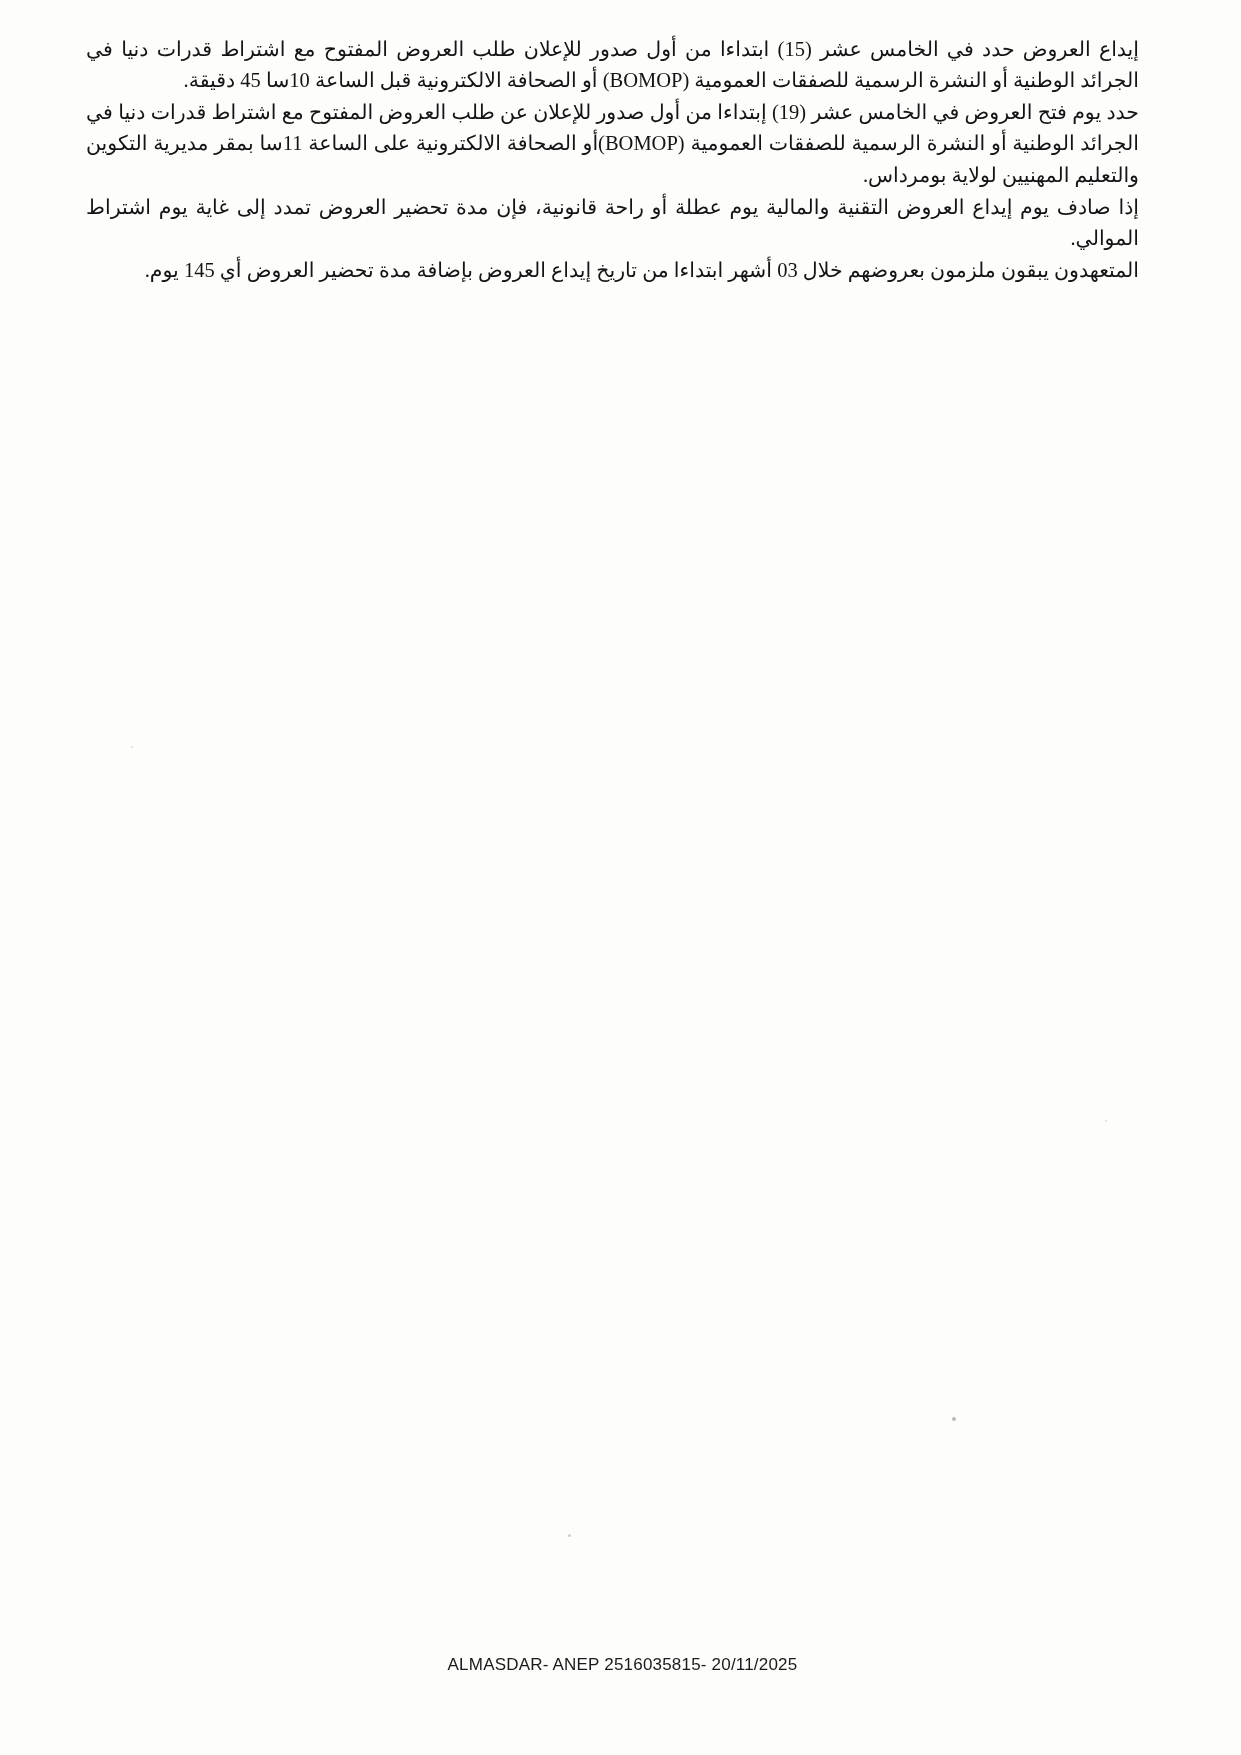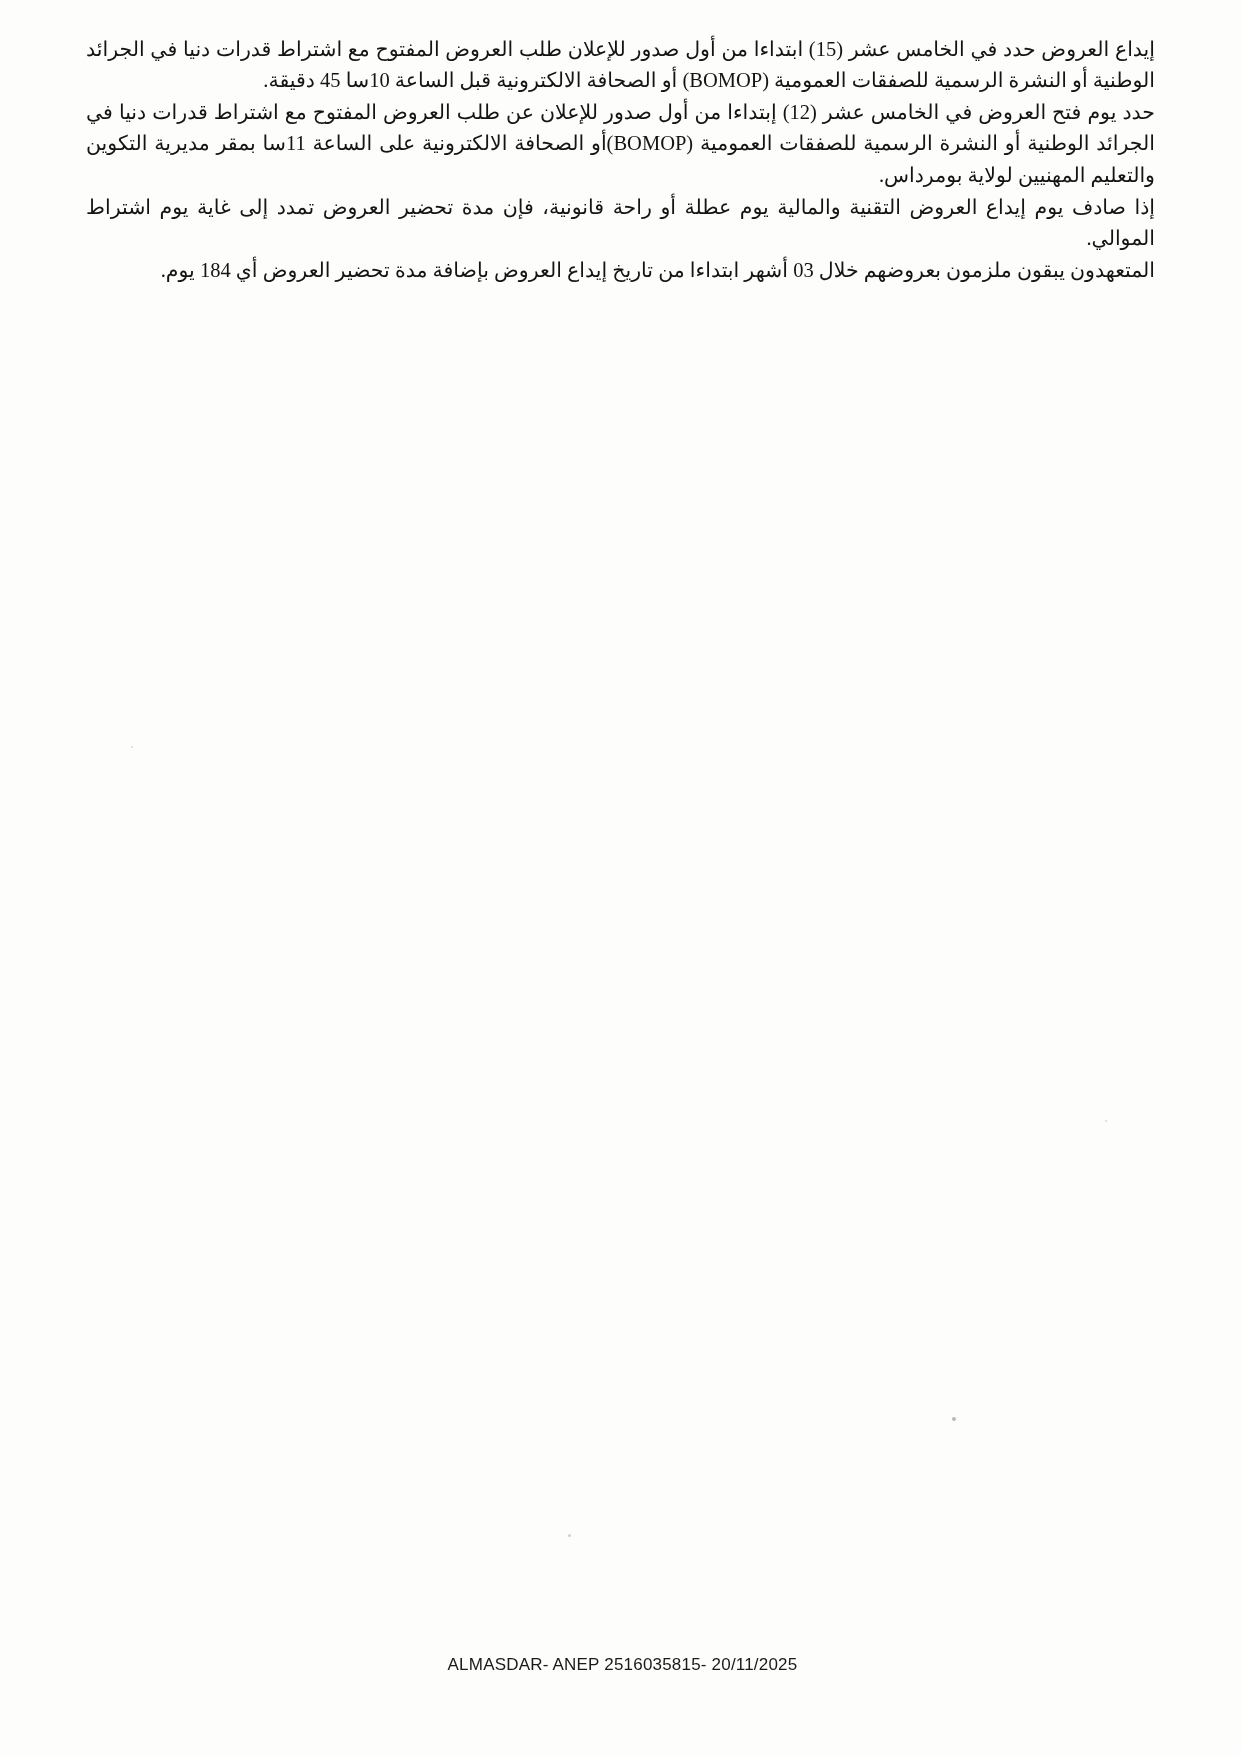--- a/index.html
+++ b/index.html
@@ -13,21 +13,21 @@
     height: 1755px;
     background: #fdfdfc;
     margin: 0 auto;
     overflow: hidden;
     font-family: "Liberation Serif", "DejaVu Serif", serif;
   }
   .content {
     position: absolute;
     top: 34px;
     left: 86px;
-    right: 86px;
+    right: 102px;
     direction: rtl;
     text-align: justify;
     text-align-last: right;
   }
   .para {
     font-size: 20.5px;
     line-height: 1.52;
     color: #141414;
     margin: 0 0 1px 0;
     direction: rtl;
@@ -57,23 +57,23 @@
   .speck-c { left: 131px; top: 746px; width: 2px; height: 2px; background: #d8d8d8; }
   .speck-d { left: 1105px; top: 1120px; width: 2px; height: 2px; background: #dadada; }
 </style>
 </head>
 <body>
 
 <div class="page">
 
   <div class="content">
     <p class="para">إيداع العروض حدد في الخامس عشر (15) ابتداءا من أول صدور للإعلان طلب العروض المفتوح مع اشتراط قدرات دنيا في الجرائد الوطنية أو النشرة الرسمية للصفقات العمومية (BOMOP) أو الصحافة الالكترونية قبل الساعة 10سا 45 دقيقة.</p>
-    <p class="para">حدد يوم فتح العروض في الخامس عشر (12) إبتداءا من أول صدور للإعلان عن طلب العروض المفتوح مع اشتراط قدرات دنيا في الجرائد الوطنية أو النشرة الرسمية للصفقات العمومية (BOMOP)أو الصحافة الالكترونية على الساعة 11سا بمقر مديرية التكوين والتعليم المهنيين لولاية بومرداس.</p>
+    <p class="para">حدد يوم فتح العروض في الخامس عشر (19) إبتداءا من أول صدور للإعلان عن طلب العروض المفتوح مع اشتراط قدرات دنيا في الجرائد الوطنية أو النشرة الرسمية للصفقات العمومية (BOMOP)أو الصحافة الالكترونية على الساعة 11سا بمقر مديرية التكوين والتعليم المهنيين لولاية بومرداس.</p>
     <p class="para">إذا صادف يوم إيداع العروض التقنية والمالية يوم عطلة أو راحة قانونية، فإن مدة تحضير العروض تمدد إلى غاية يوم اشتراط الموالي.</p>
-    <p class="para">المتعهدون يبقون ملزمون بعروضهم خلال 03 أشهر ابتداءا من تاريخ إيداع العروض بإضافة مدة تحضير العروض أي 184 يوم.</p>
+    <p class="para">المتعهدون يبقون ملزمون بعروضهم خلال 03 أشهر ابتداءا من تاريخ إيداع العروض بإضافة مدة تحضير العروض أي 145 يوم.</p>
   </div>
 
   <div class="speck speck-a"></div>
   <div class="speck speck-b"></div>
   <div class="speck speck-c"></div>
   <div class="speck speck-d"></div>
 
   <div class="footer">ALMASDAR- ANEP 2516035815- 20/11/2025</div>
 
 </div>

